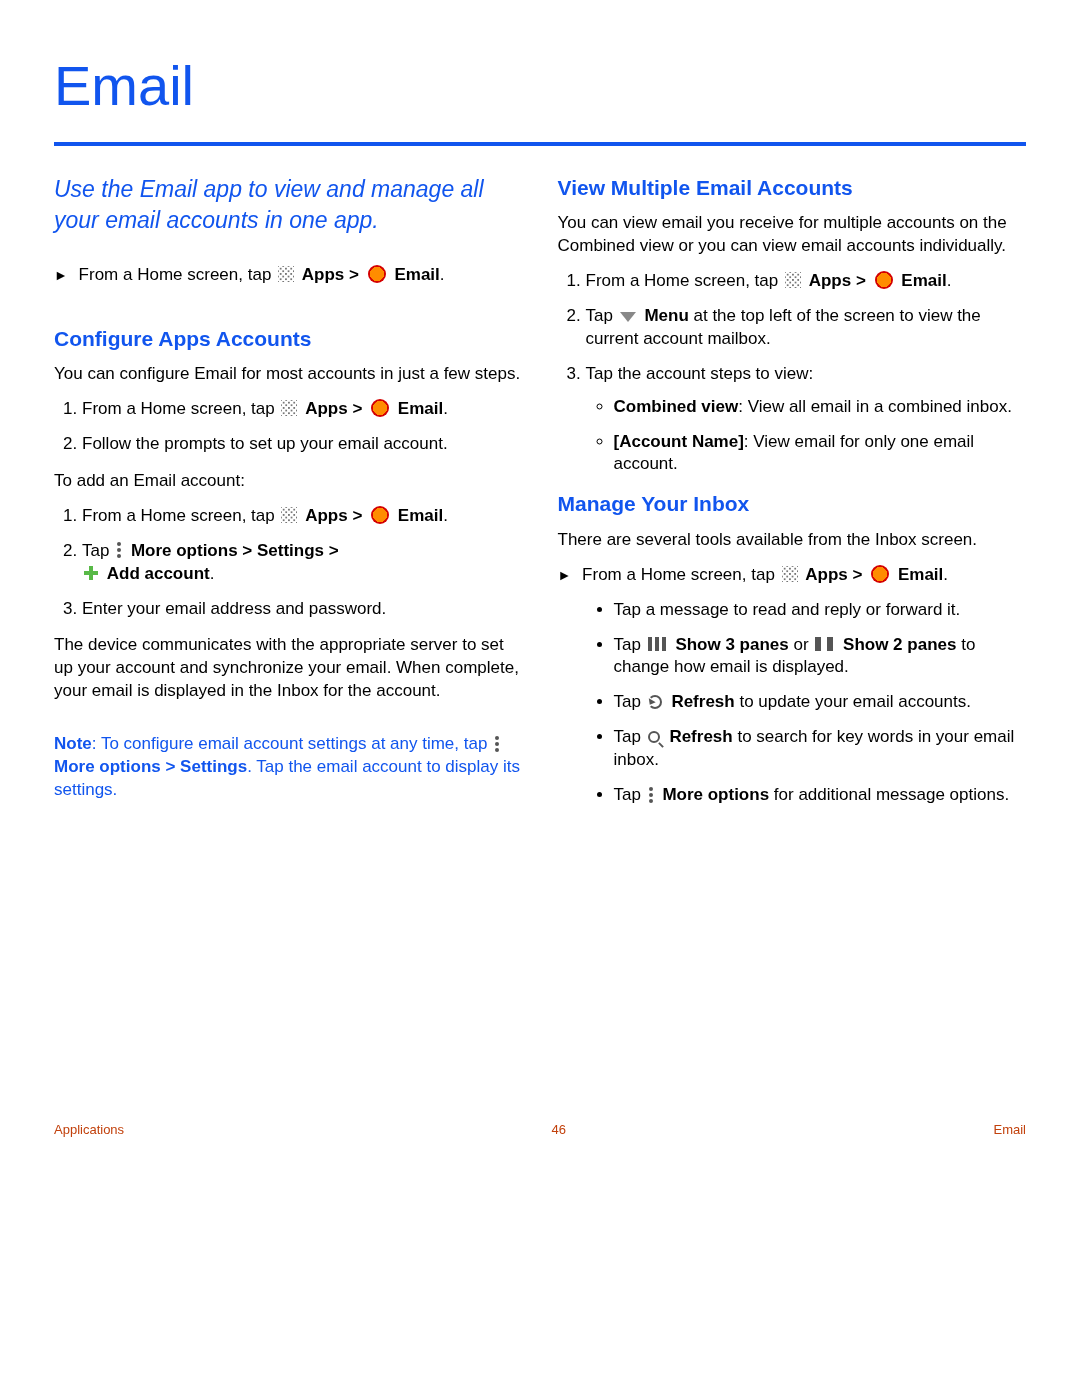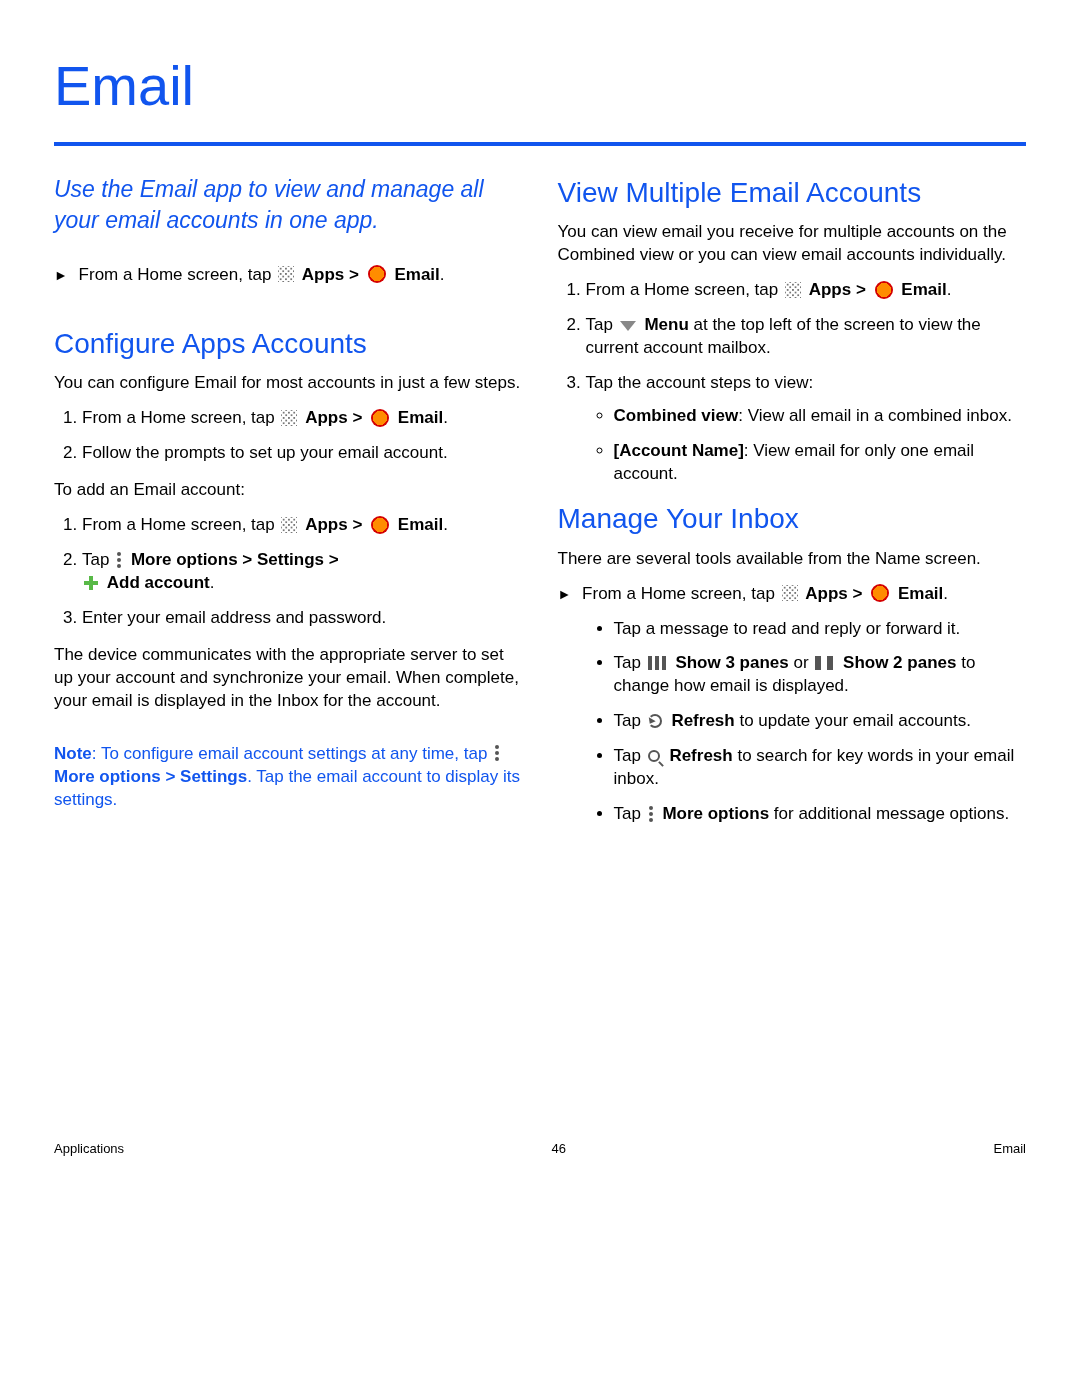--- a/index.html
+++ b/index.html
@@ -33,22 +33,22 @@
   .columns {
     display: flex;
     gap: 35px;
   }
   .col {
     flex: 1;
     min-width: 0;
   }
   h2.section {
     color: #1155ee;
-    font-weight: 400;
-    font-size: 28px;
+    font-weight: 700;
+    font-size: 21px;
     margin: 0 0 10px 0;
   }
   p { margin: 0 0 12px 0; }
   ol.steps, ul.bullets, ul.sub {
     margin: 0 0 14px 0;
     padding-left: 28px;
   }
   ol.steps > li, ul.bullets > li, ul.sub > li {
     margin-bottom: 12px;
   }
@@ -161,21 +161,21 @@
     box-sizing: border-box;
   }
   .search-icon::after {
     content:""; position:absolute;
     width:2px; height:6px; background:#555;
     left:10px; top:9px; transform: rotate(-45deg);
   }
   .footer {
     display: flex;
     justify-content: space-between;
-    color: #000000;
+    color: #c2410c;
     font-size: 13px;
     margin-top: 300px;
   }
   .spacer-lg { height: 26px; }
 </style>
 </head>
 <body>
 
 <h1 class="page-title">Email</h1>
 <hr class="title-rule">
@@ -269,21 +269,21 @@
             <span class="bold">Combined view</span><span>: View all email in a combined inbox.</span>
           </li>
           <li>
             <span class="bold">[Account Name]</span><span>: View email for only one email account.</span>
           </li>
         </ul>
       </li>
     </ol>
 
     <h2 class="section">Manage Your Inbox</h2>
-    <p>There are several tools available from the Name screen.</p>
+    <p>There are several tools available from the Inbox screen.</p>
     <p style="padding-left:0;">
       <span class="tri-bullet">►</span>
       <span>From a Home screen, tap </span>
       <span class="icon apps-icon"></span>
       <span class="bold">Apps</span>
       <span class="bold"> &gt; </span>
       <span class="icon email-icon"></span>
       <span class="bold">Email</span><span>.</span>
     </p>
     <ul class="bullets" style="padding-left:56px;">

